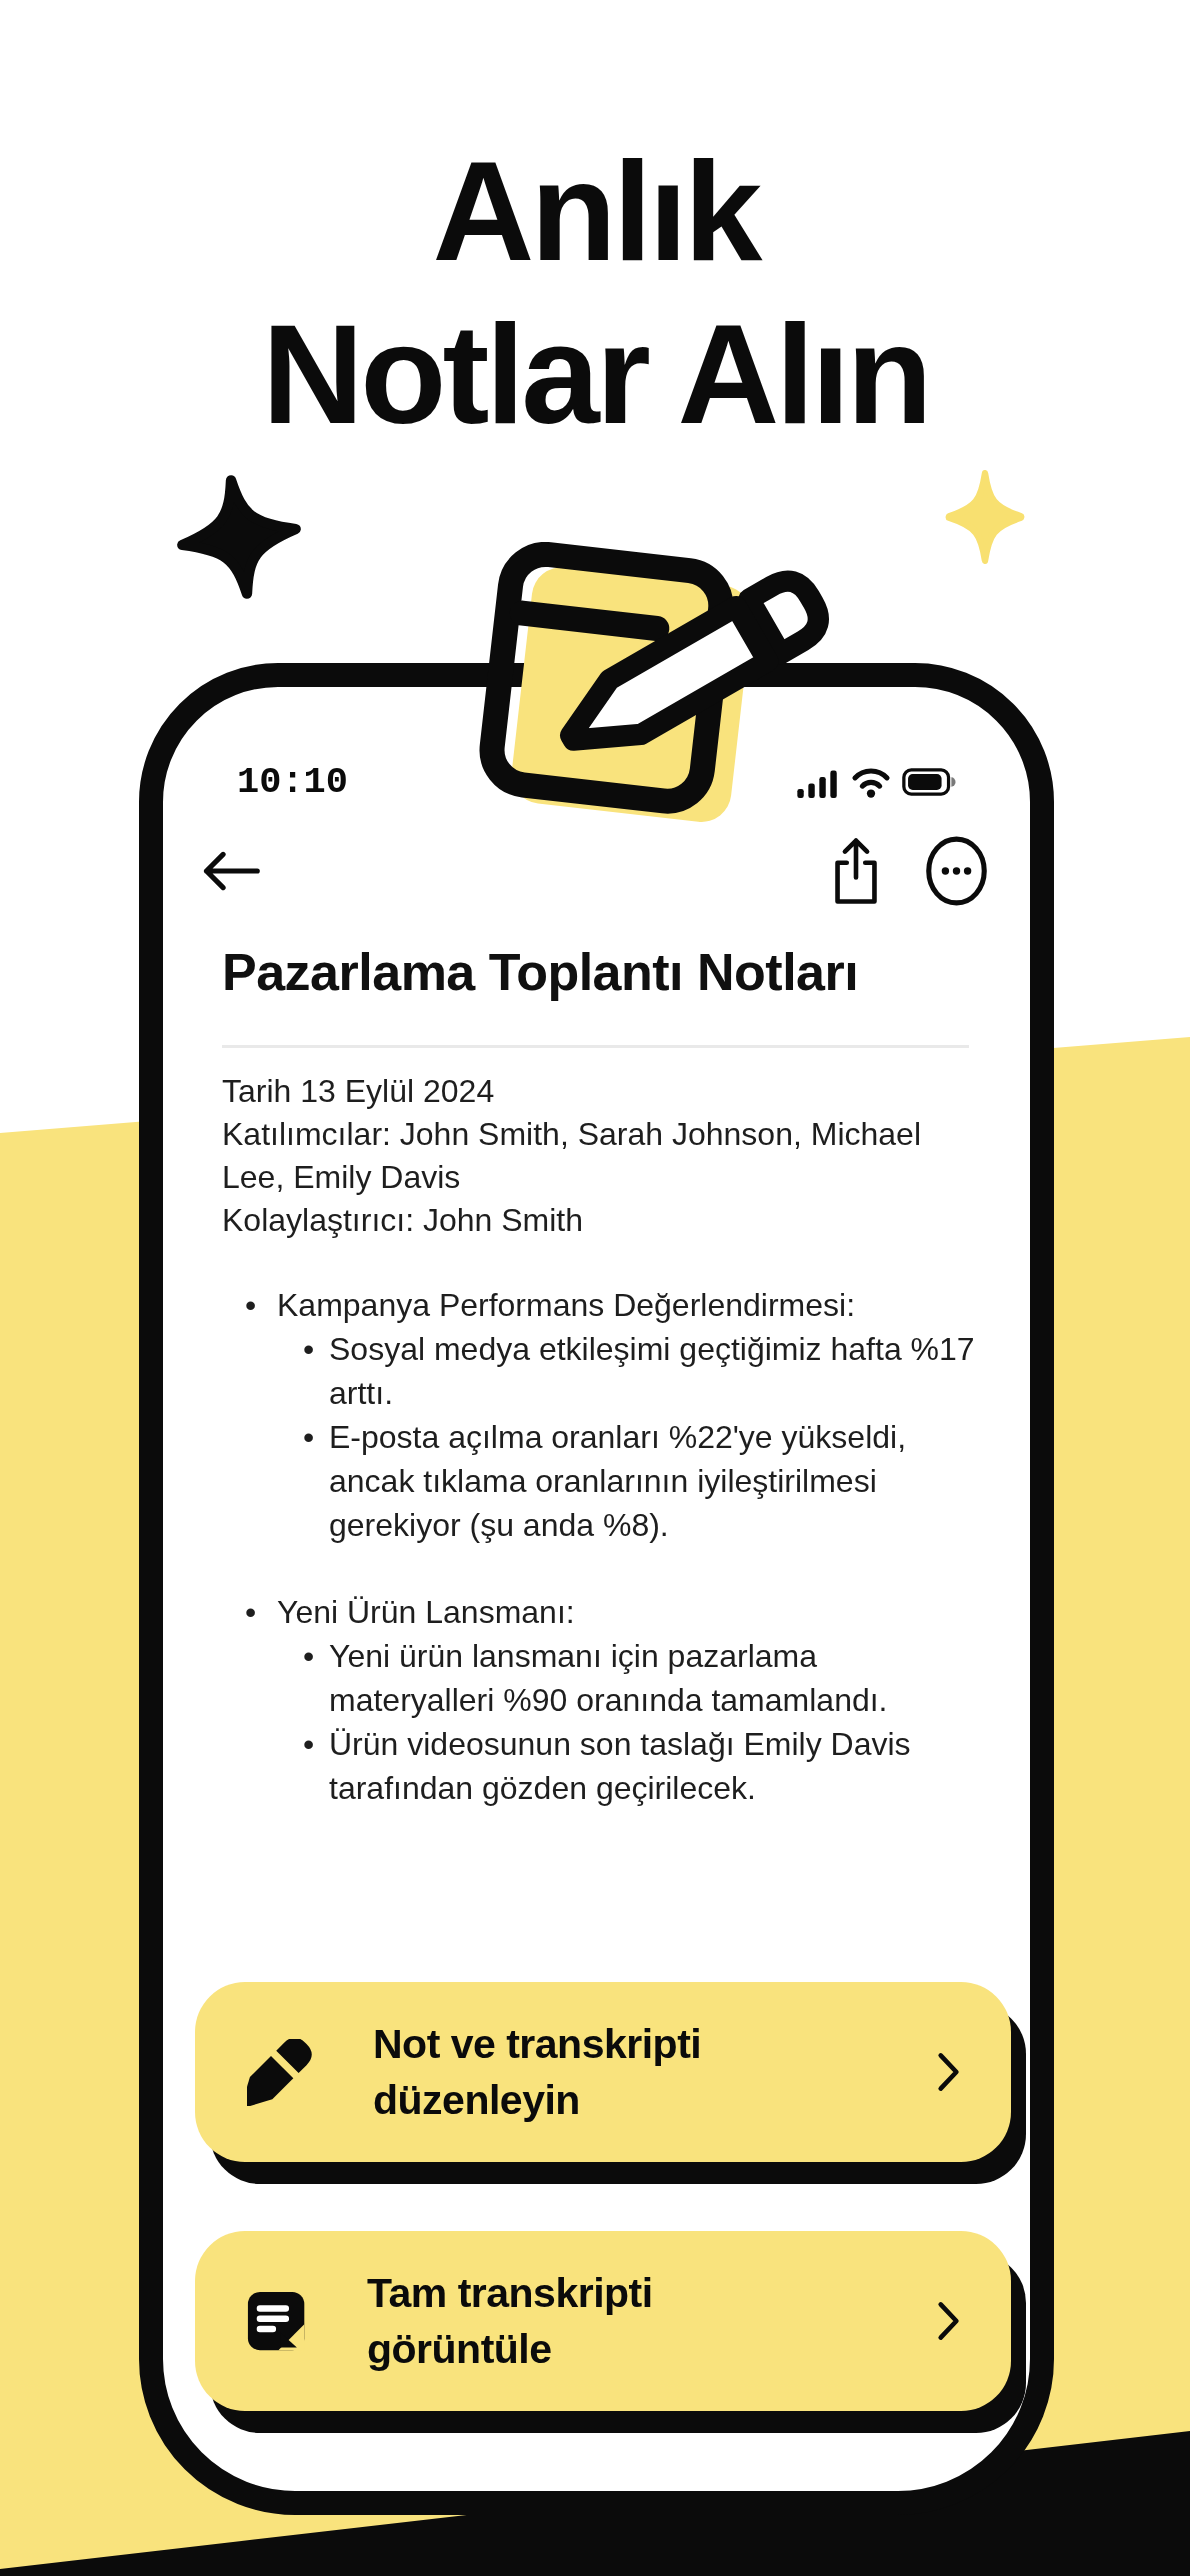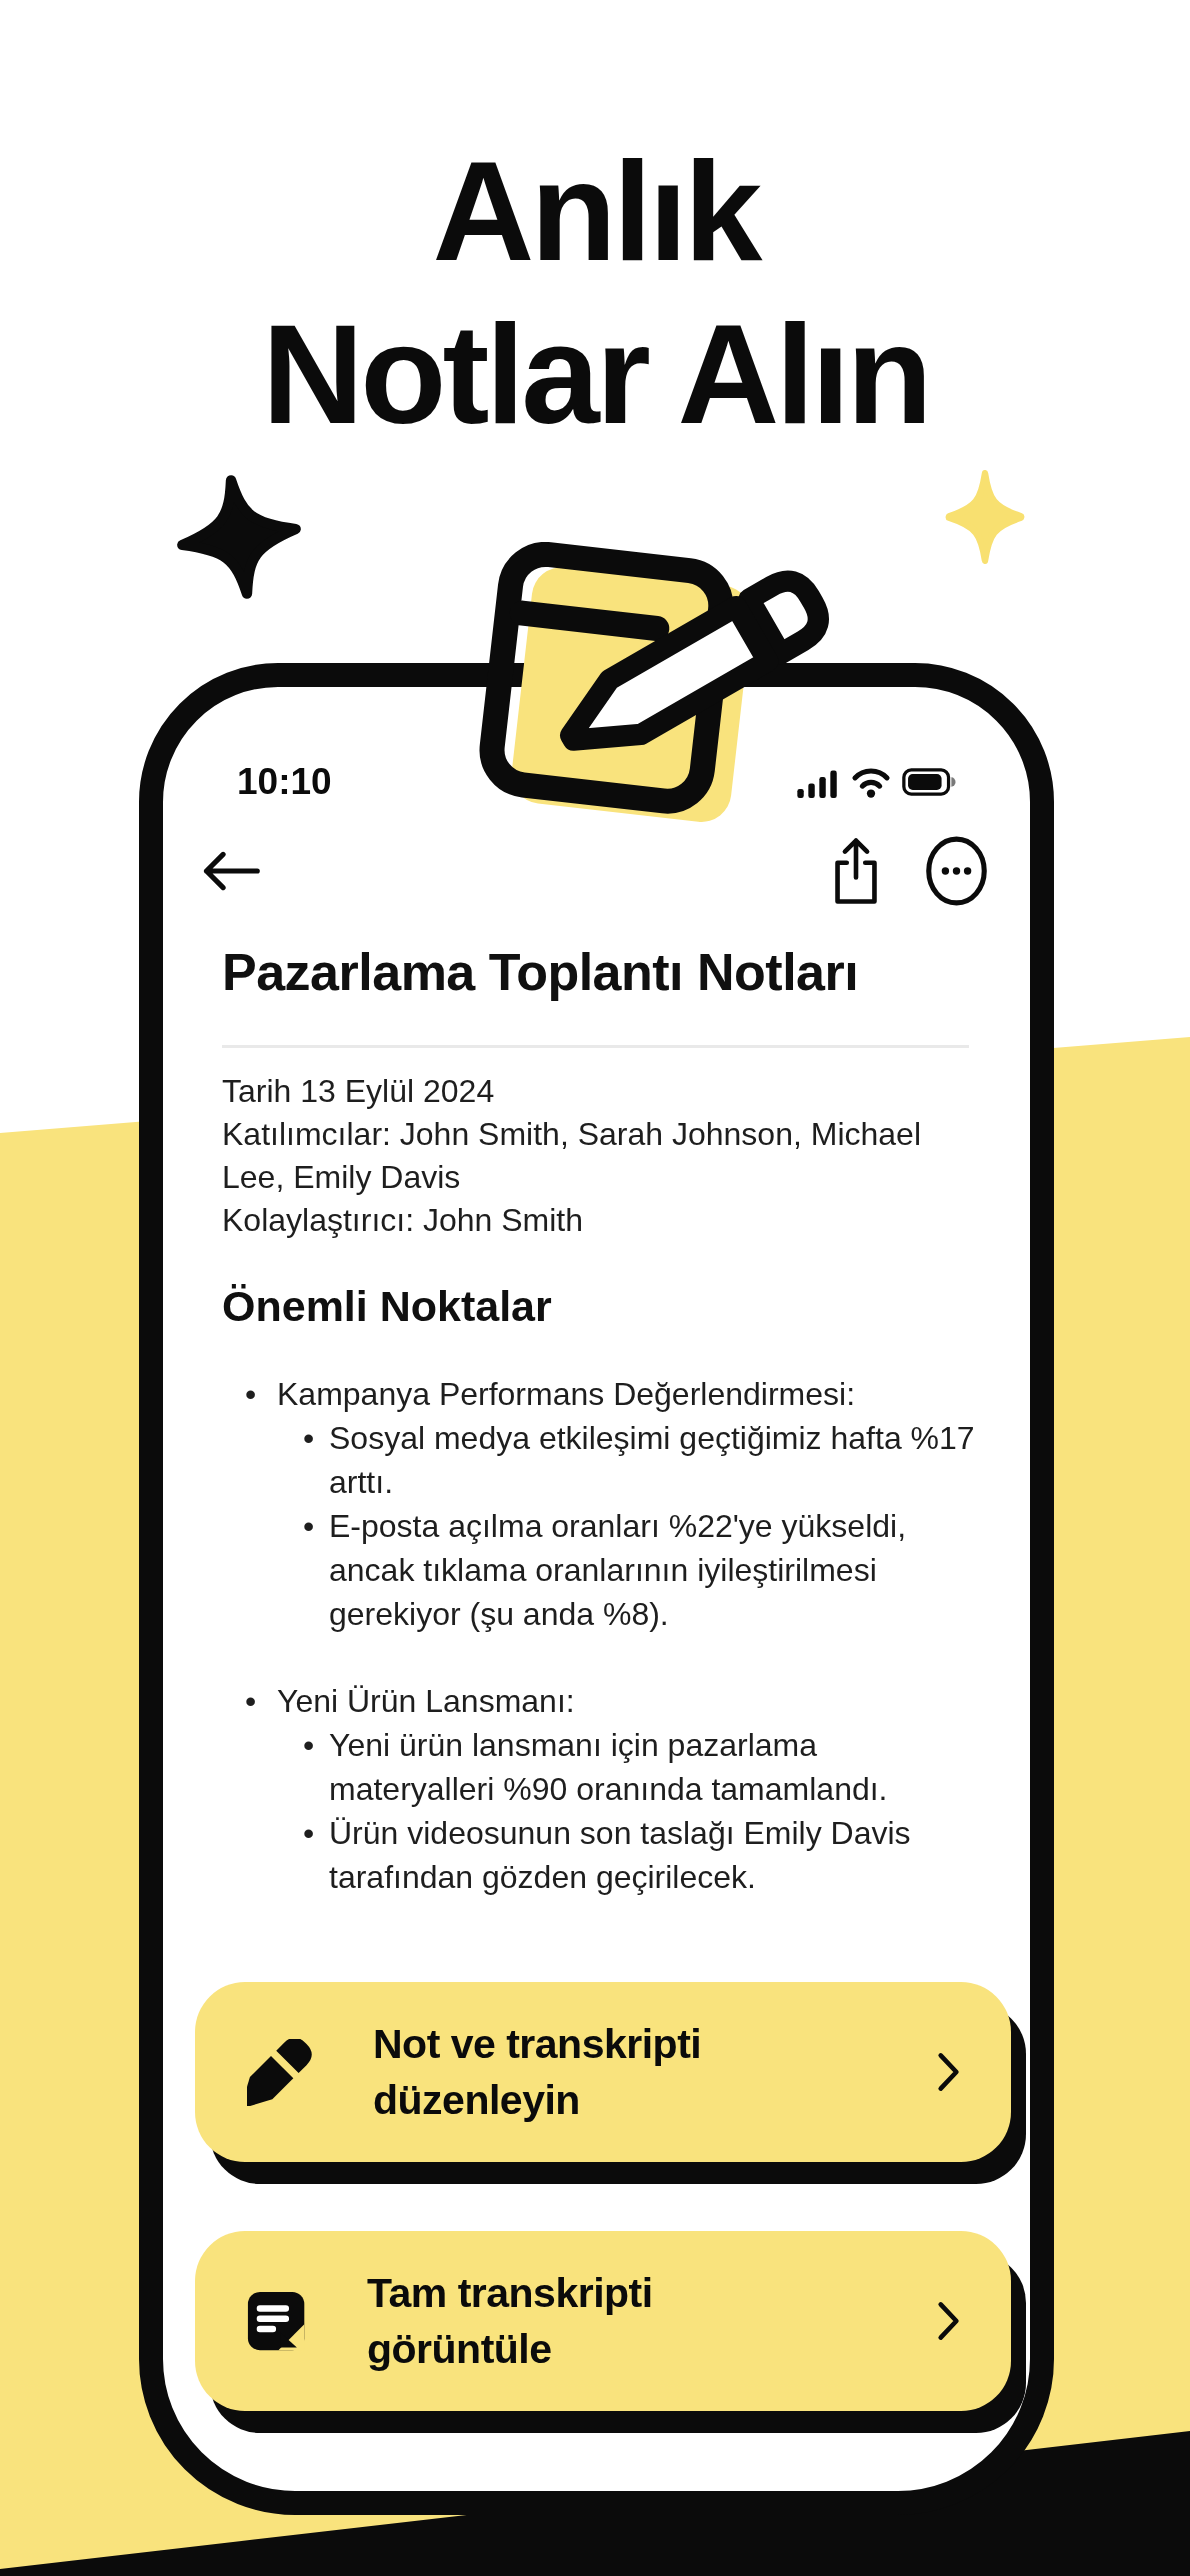--- a/index.html
+++ b/index.html
@@ -22,21 +22,21 @@
     font-size:141px;line-height:163px;font-weight:700;letter-spacing:-3.7px;color:#0b0b0b;
   }
   .sparkle{position:absolute;}
   
   .phone{
     position:absolute;left:139px;top:663px;width:915px;height:1852px;
     box-sizing:border-box;background:#ffffff;border:24px solid #0b0b0b;
     border-radius:139px 139px 156px 156px;overflow:hidden;
   }
   .status-row{
-    margin:69px 74px 0 74px;display:flex;align-items:center;justify-content:space-between;height:52px;
+    margin:69px 74px 0 74px;display:flex;align-items:center;justify-content:space-between;height:52px;font-family:Liberation Mono, monospace;
   }
   .status-time{font-size:37px;font-weight:700;letter-spacing:0;}
   .status-icons{display:flex;align-items:center;gap:9.3px;}
   .nav-row{
     margin:26px 41px 0 37px;display:flex;align-items:center;height:74px;
   }
   .nav-spacer{flex:1;}
   .nav-btn{display:flex;align-items:center;justify-content:center;background:none;border:none;padding:0;cursor:pointer;}
   .nav-btn + .nav-btn{margin-left:41px;}
   .note-title{
@@ -143,21 +143,20 @@
 
     <div class="note-title">Pazarlama Toplantı Notları</div>
     <div class="divider"></div>
 
     <div class="note-meta">
       <div>Tarih 13 Eylül 2024</div>
       <div>Katılımcılar: John Smith, Sarah Johnson, Michael Lee, Emily Davis</div>
       <div>Kolaylaştırıcı: John Smith</div>
     </div>
 
-    <div class="section-heading">Önemli Noktalar</div>
 
     <div class="bullets">
       <div class="bullet-group">
         <div class="li l1">
           <span class="marker">•</span>
           <div class="li-text">Kampanya Performans Değerlendirmesi:</div>
         </div>
         <div class="li l2">
           <span class="marker">•</span>
           <div class="li-text">Sosyal medya etkileşimi geçtiğimiz hafta %17 arttı.</div>

